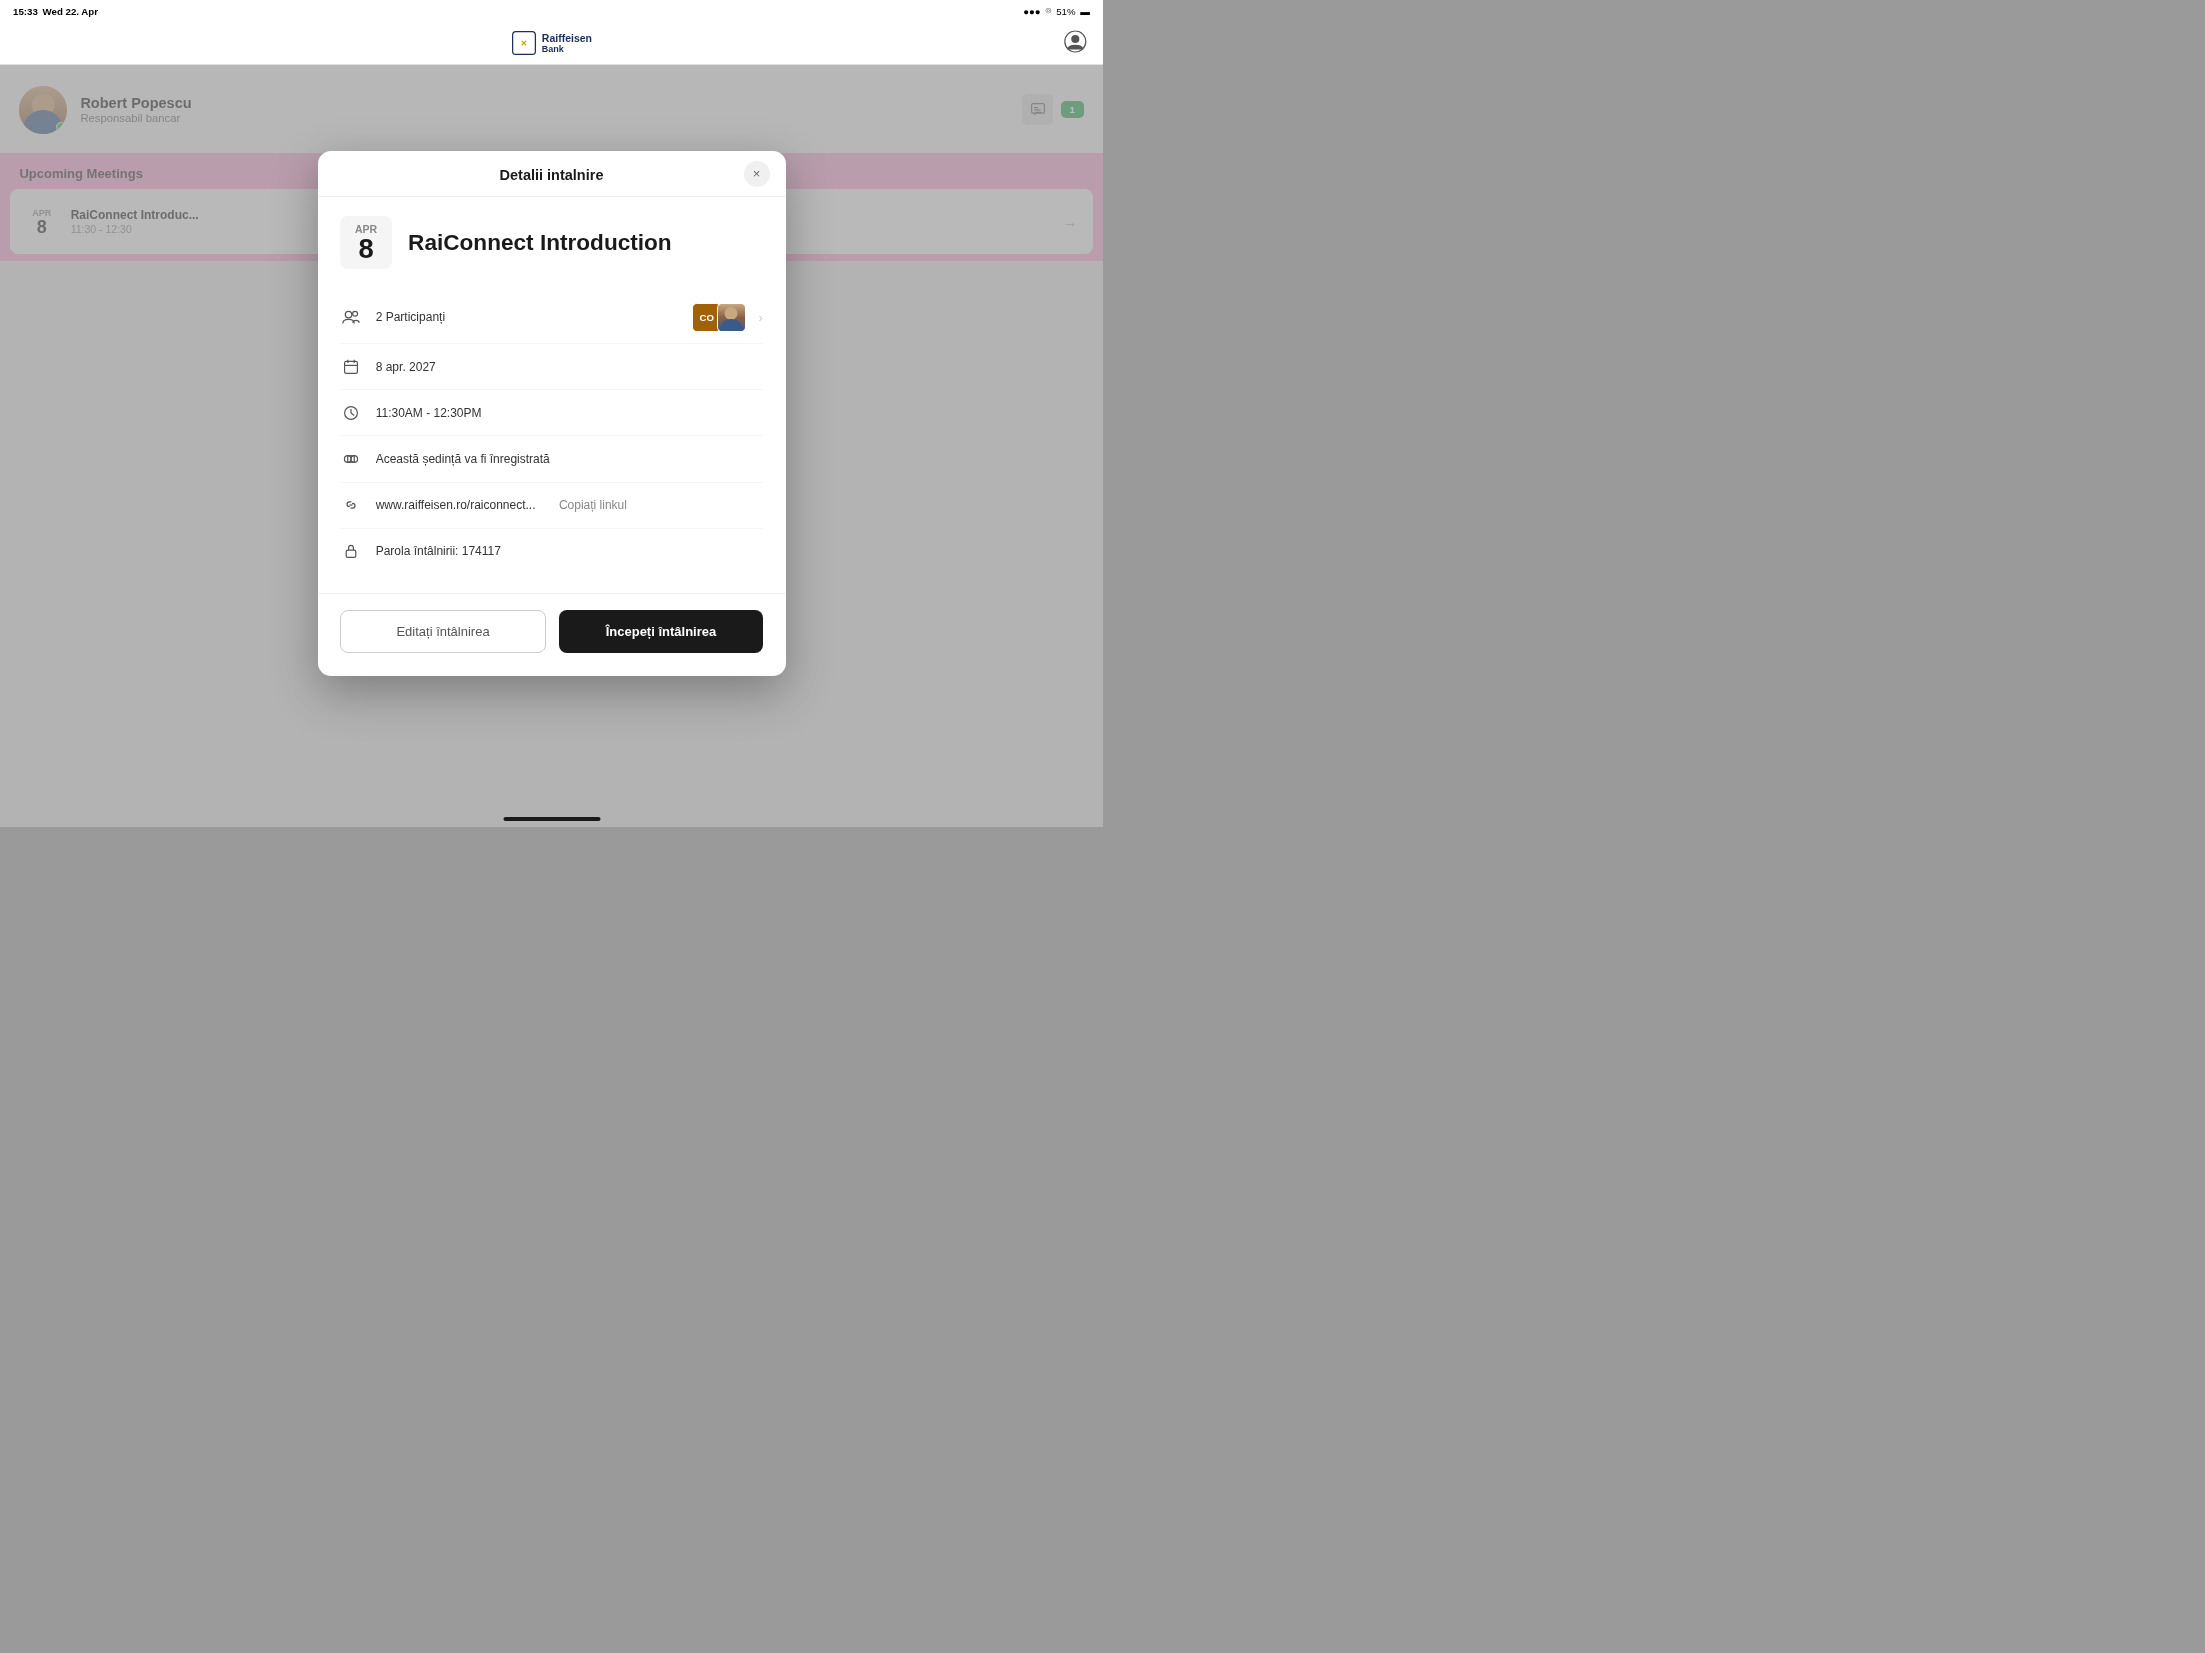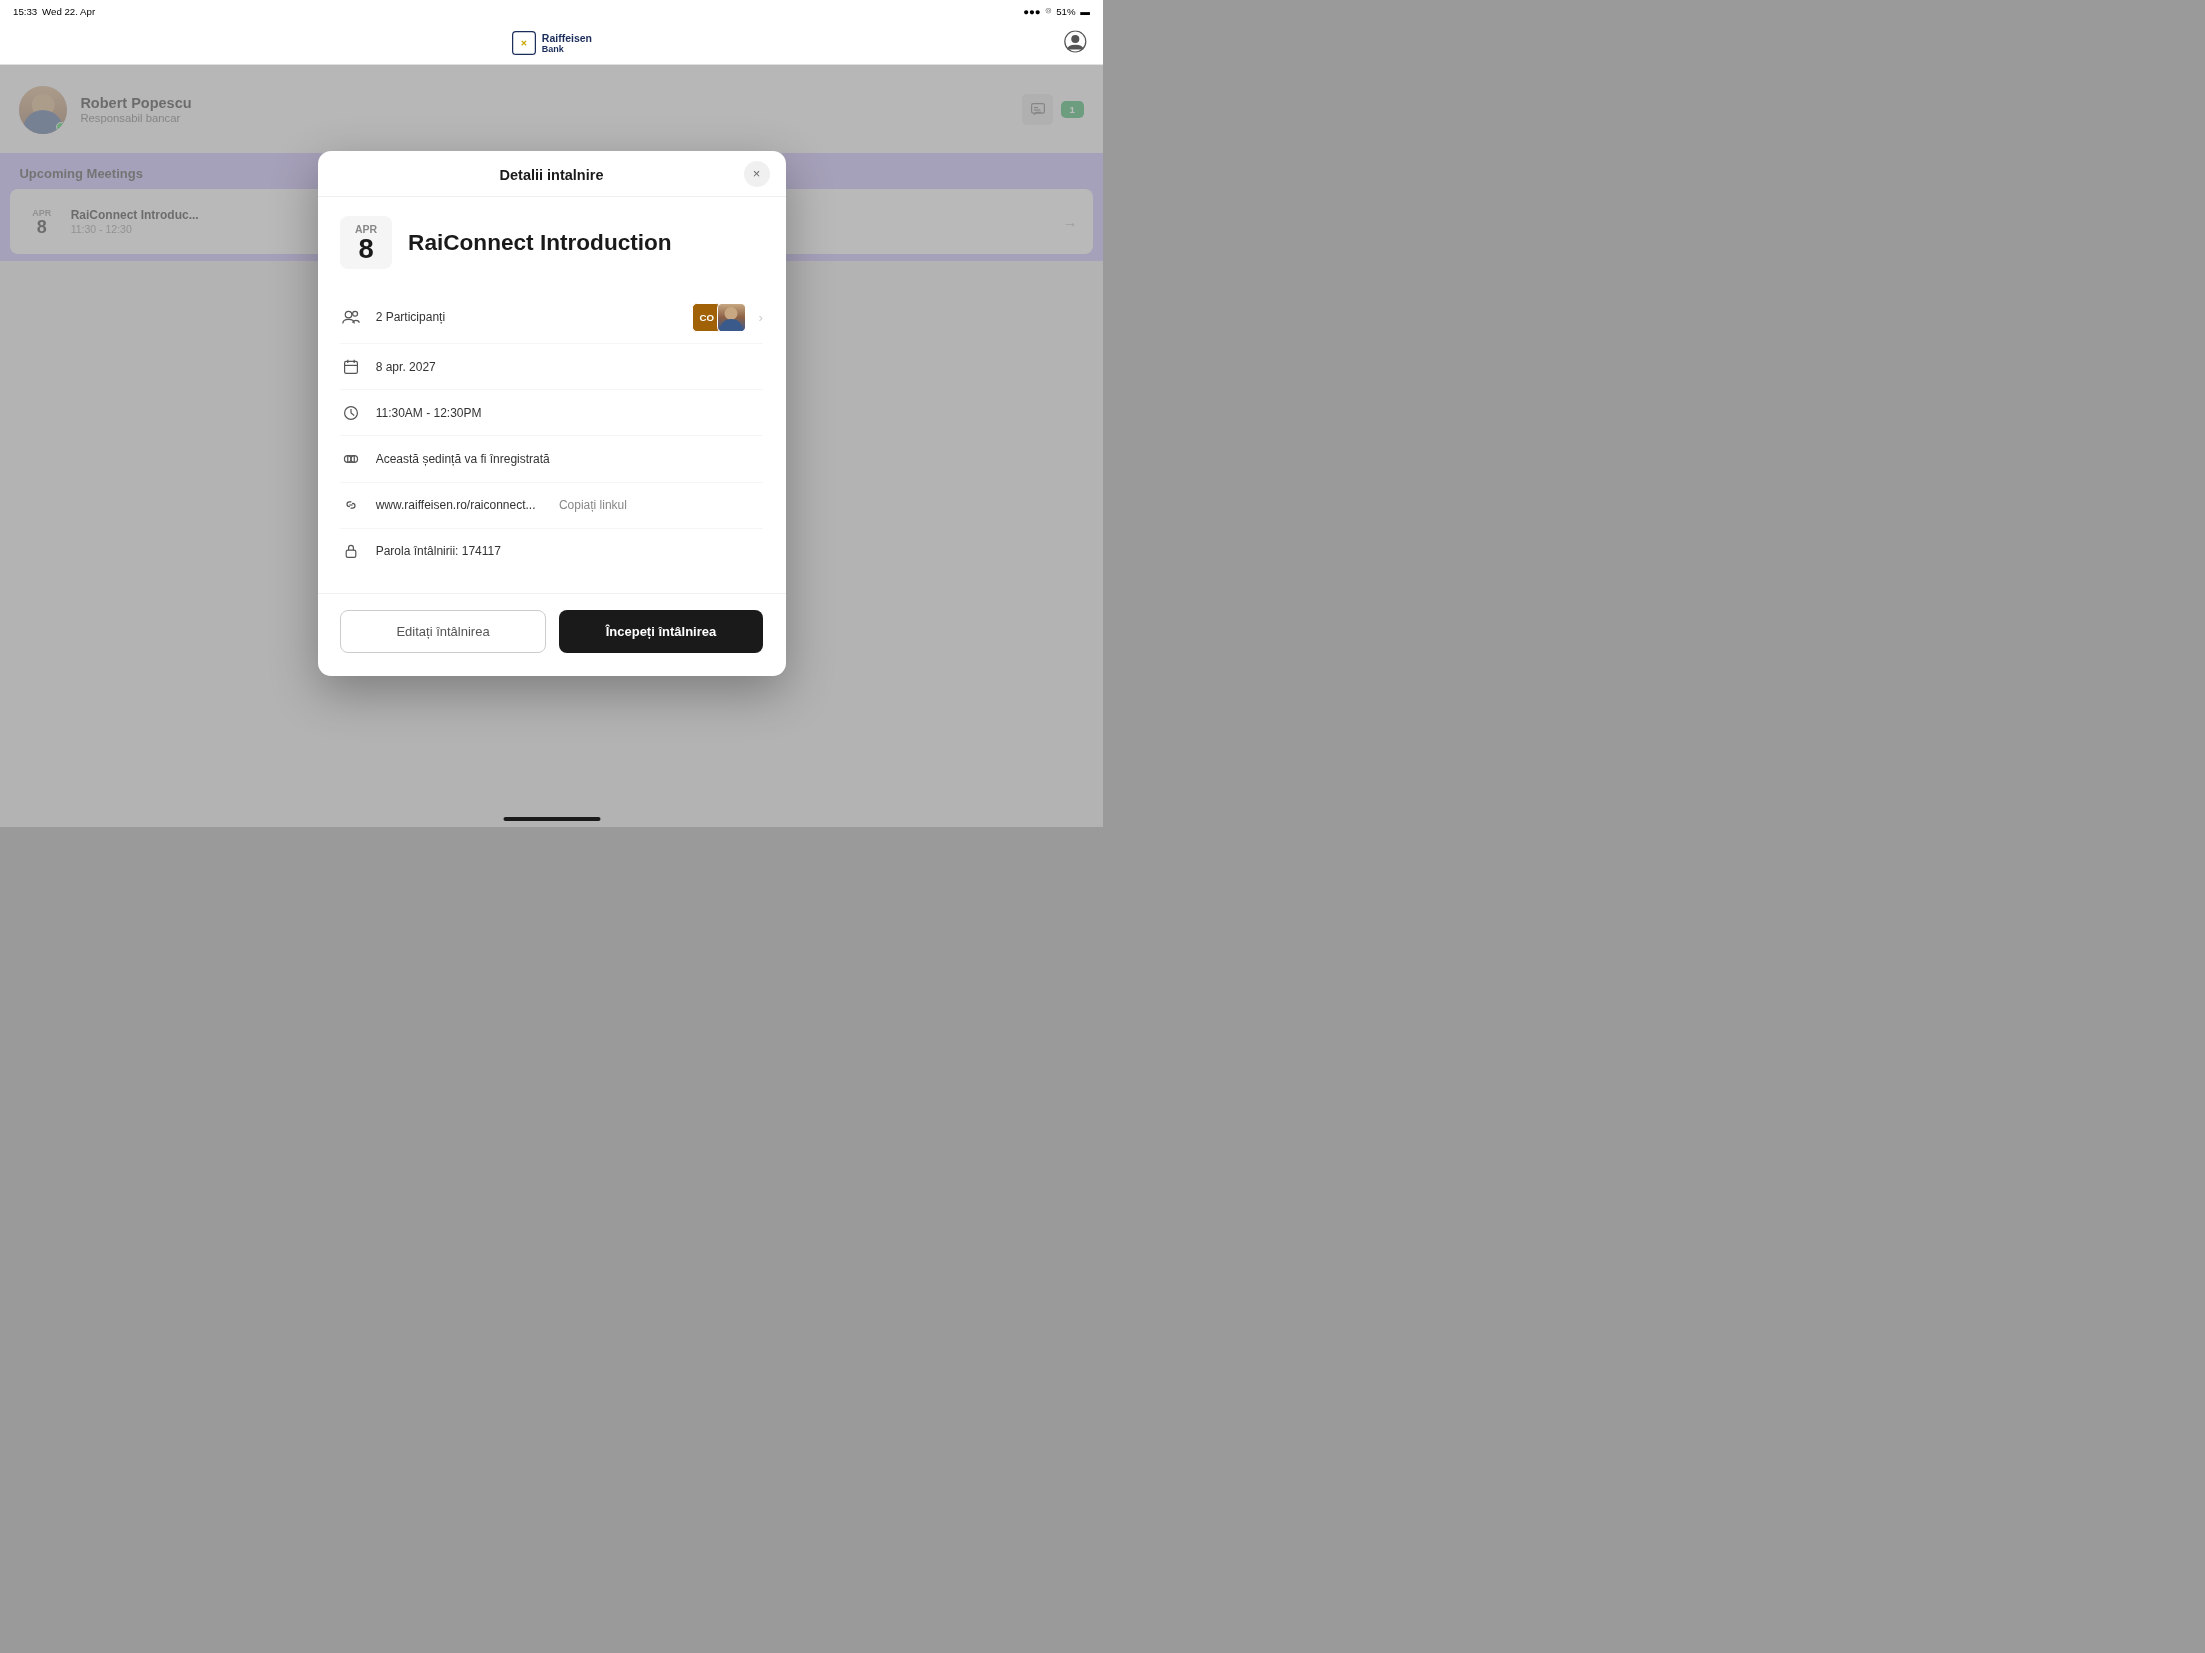--- a/index.html
+++ b/index.html
@@ -21,21 +21,21 @@
       background: #fff;
       display: flex;
       align-items: center;
       justify-content: space-between;
       padding: 0 13px;
       z-index: 100;
       font-size: 9.7px;
       font-weight: 500;
       color: #000;
     }
-    .status-left { display: flex; align-items: center; gap: 4.8px; }
+    .status-left { display: flex; align-items: center; gap: 4.8px; font-weight: bold; }
     .status-right { display: flex; align-items: center; gap: 4.8px; }
 
     
     .top-nav {
       position: absolute;
       top: 22.6px; left: 0; right: 0;
       height: 42px;
       background: #fff;
       display: flex;
       align-items: center;
@@ -157,21 +157,21 @@
       padding: 3.2px 6.5px;
       min-width: 22.6px;
       text-align: center;
     }
 
     
     .upcoming-section {
       position: absolute;
       top: 153px;
       left: 0; right: 0;
-      background: #c4b5fd;
+      background: #f9a8d4;
     }
     .upcoming-title {
       font-size: 13px;
       font-weight: 600;
       color: #333;
       padding: 13px 19.4px 8px;
     }
     .meeting-row {
       background: #f8f8f8;
       border-radius: 8px;

